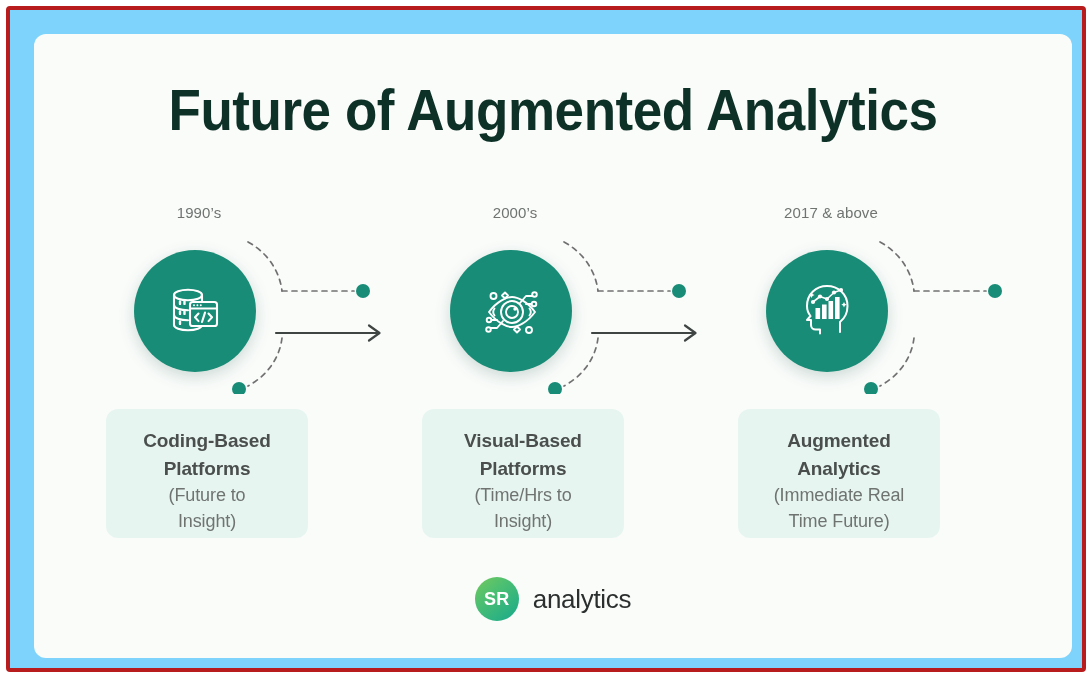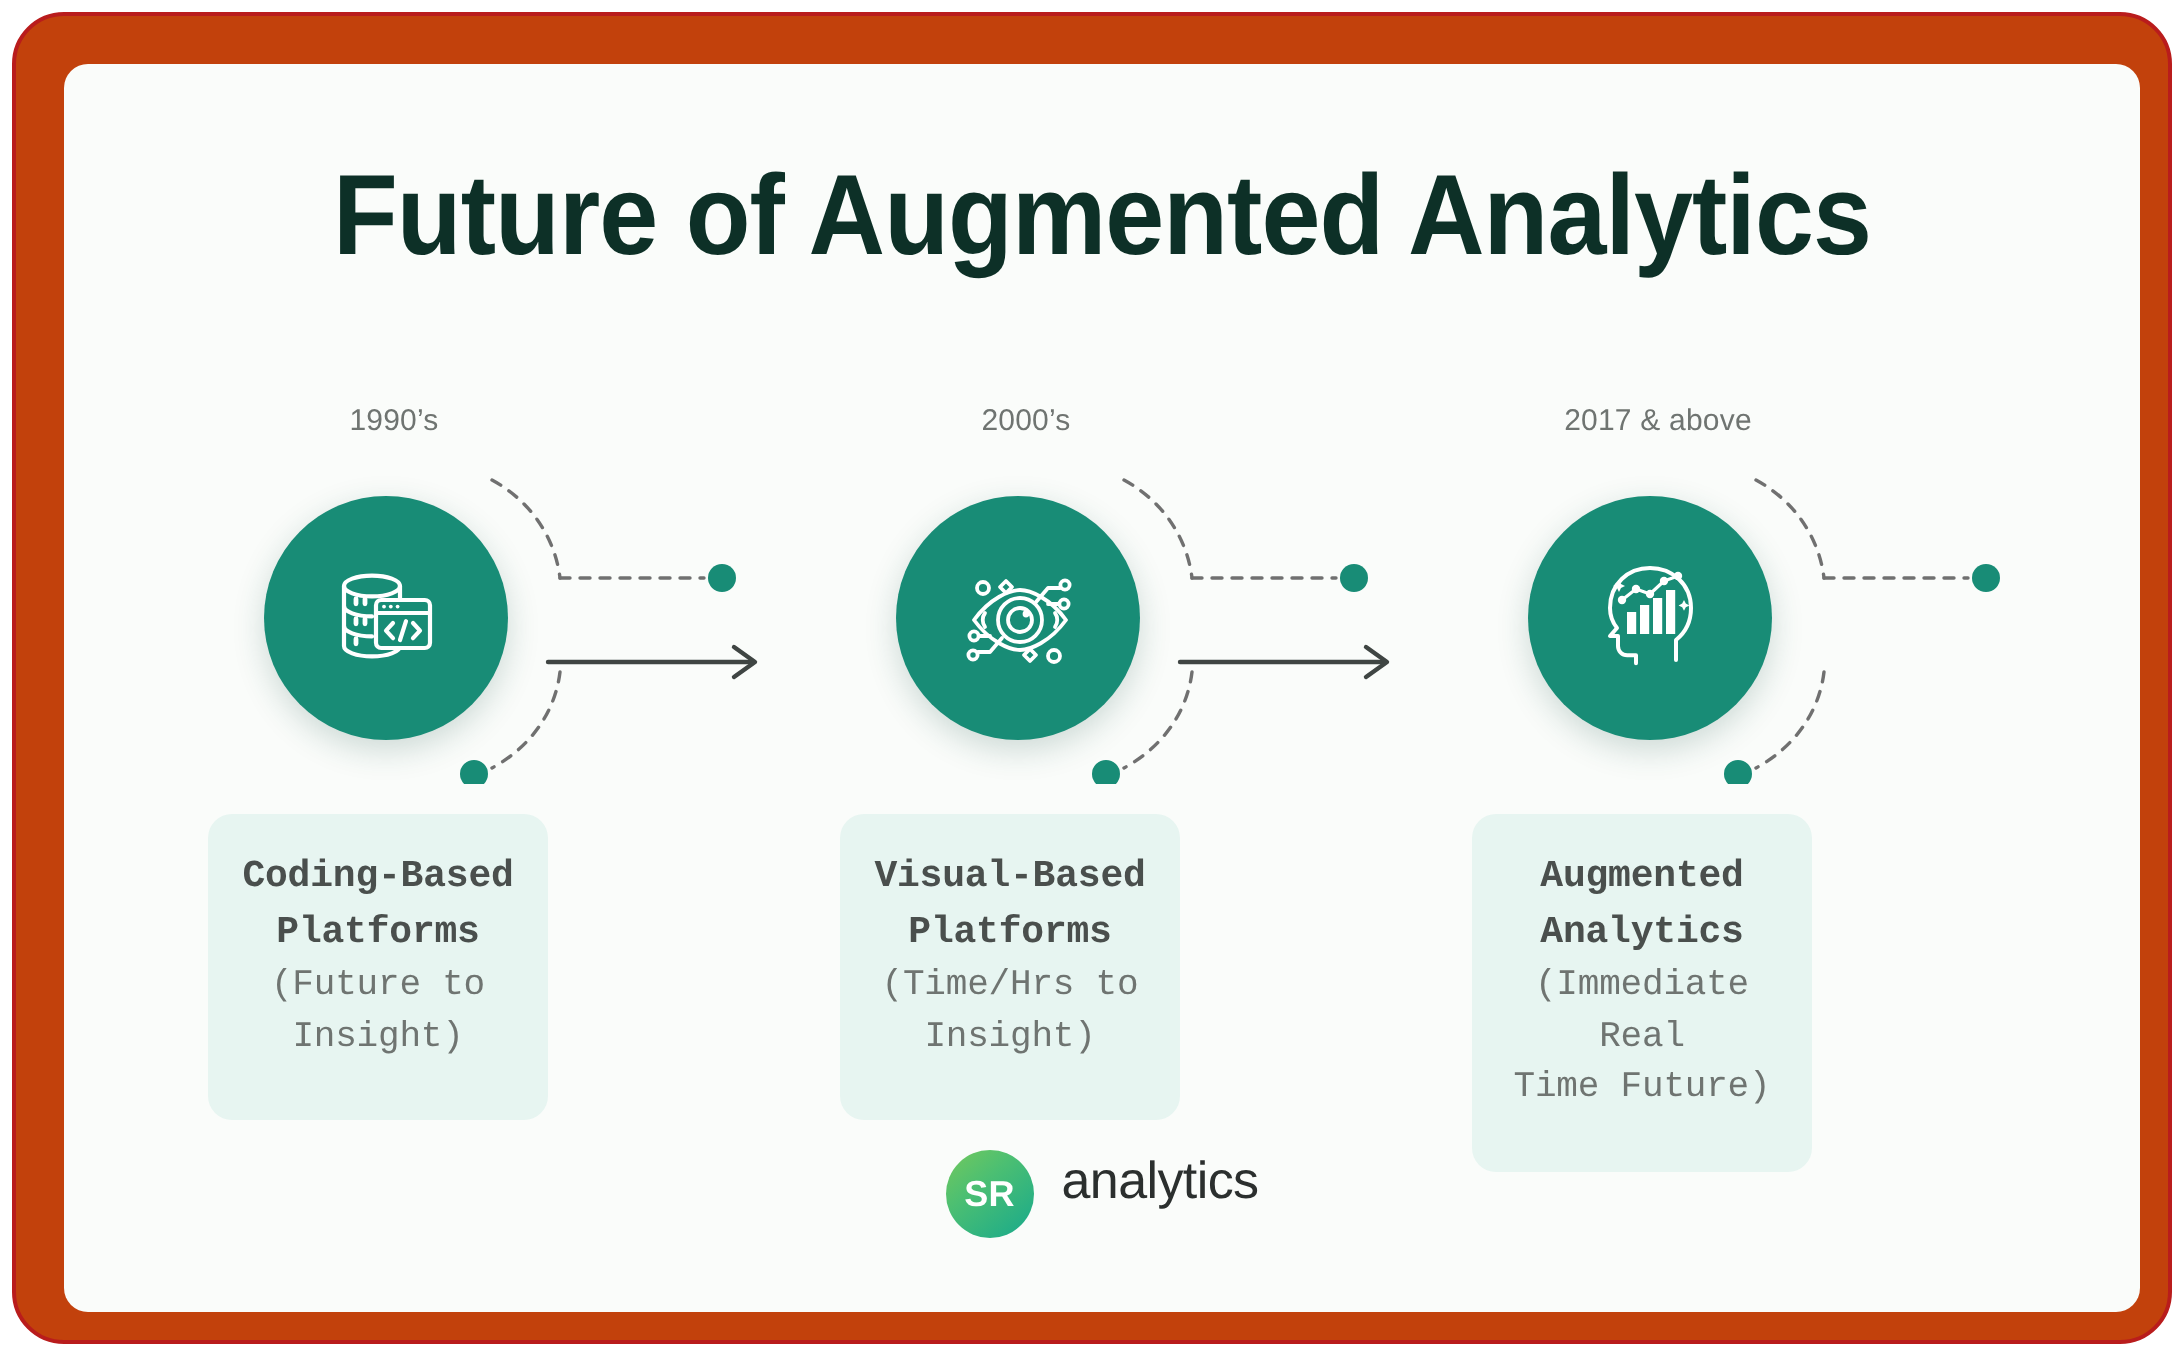--- a/index.html
+++ b/index.html
@@ -13,23 +13,23 @@
     -webkit-font-smoothing: antialiased;
   }
 
   
   .frame {
     position: absolute;
     left: 6px;
     top: 6px;
     width: 1080px;
     height: 666px;
-    background: #c2410c;
-    border: 2px solid #b91c1c;
-    border-radius: 26px;
+    background: #7dd3fc;
+    border: 4px solid #b91c1c;
+    border-radius: 4px;
     overflow: hidden;
   }
 
   
   .panel {
     position: absolute;
     left: 24px;
     top: 24px;
     width: 1038px;
     height: 624px;
@@ -120,26 +120,25 @@
     top: 118px;
     width: 116px;
     height: 22px;
   }
 
   
   .card {
     position: absolute;
     left: 0;
     top: 205px;
-    width: 170px;
-    padding: 18px 10px 28px;
+    width: 202px;
+    padding: 18px 10px 4px;
     background: #e7f5f1;
     border-radius: 12px;
     text-align: center;
-    font-family: Liberation Mono, monospace;
   }
   .card-title {
     font-size: 19px;
     font-weight: bold;
     line-height: 1.45;
     color: #4a4f4d;
     letter-spacing: -0.1px;
   }
   .card-sub {
     font-size: 18px;
@@ -149,20 +148,21 @@
     letter-spacing: -0.1px;
   }
 
   
   .logo {
     position: absolute;
     left: 0;
     top: 543px;
     width: 1038px;
     display: flex;
+    align-items: center;
     justify-content: center;
     gap: 14px;
   }
   .logo-mark {
     width: 44px;
     height: 44px;
     border-radius: 50%;
     background: linear-gradient(140deg, #74c95c 0%, #4cbf72 38%, #17a98c 100%);
     display: flex;
     align-items: center;

